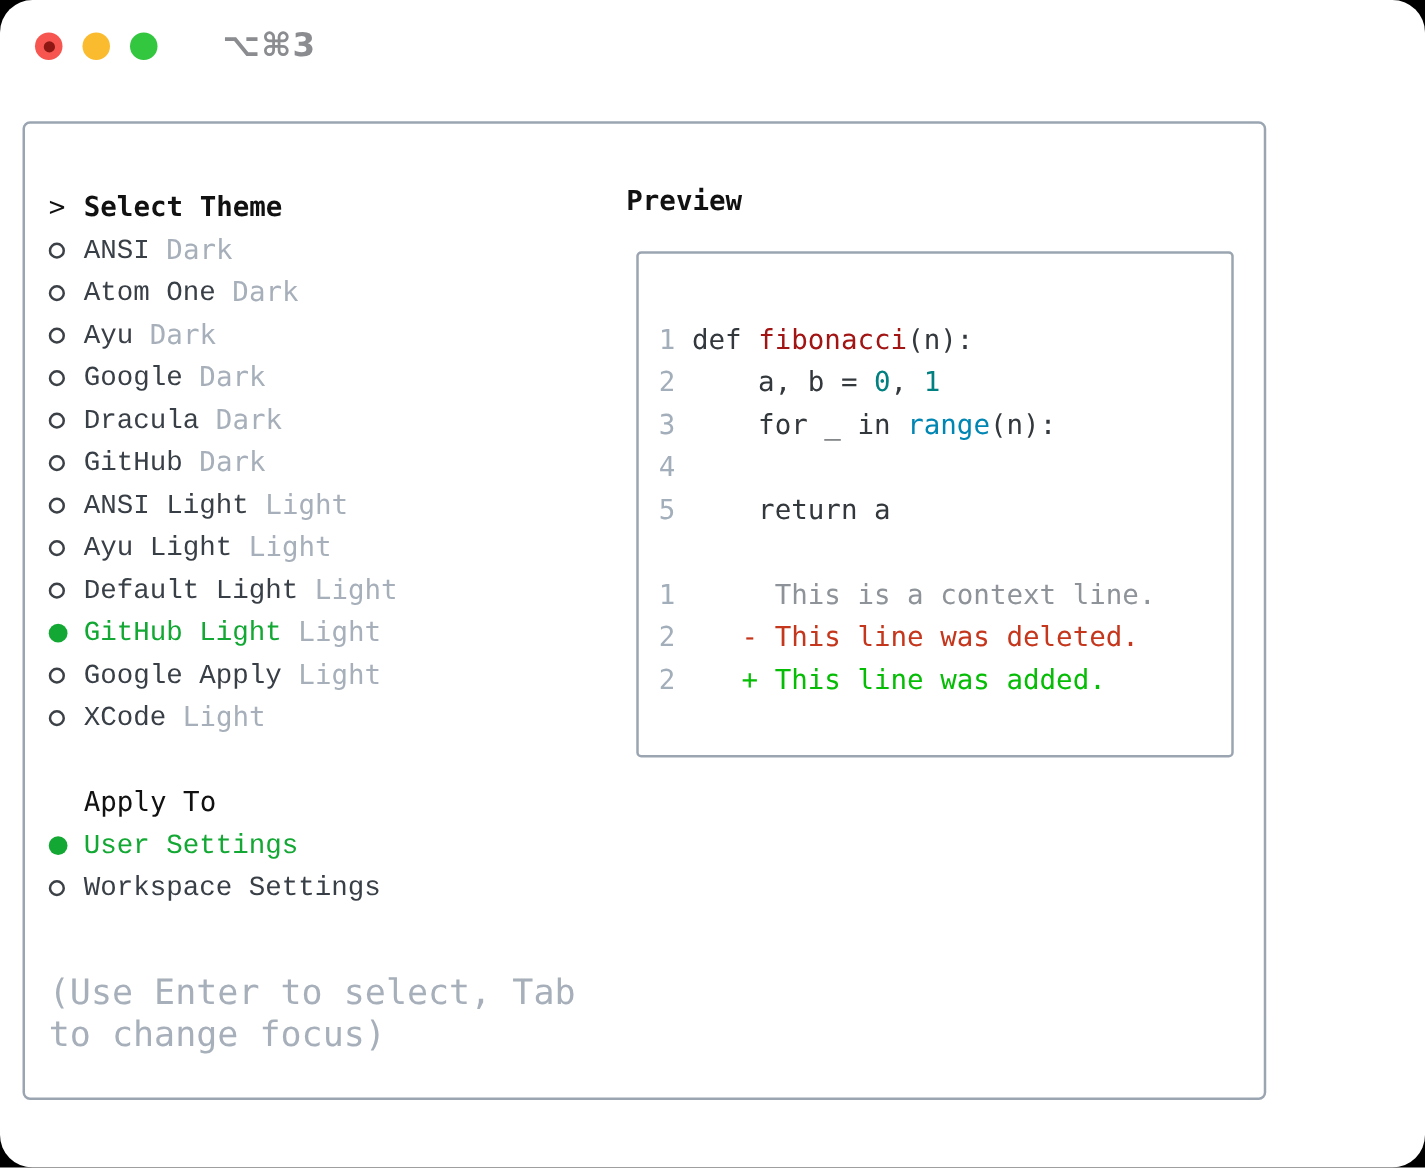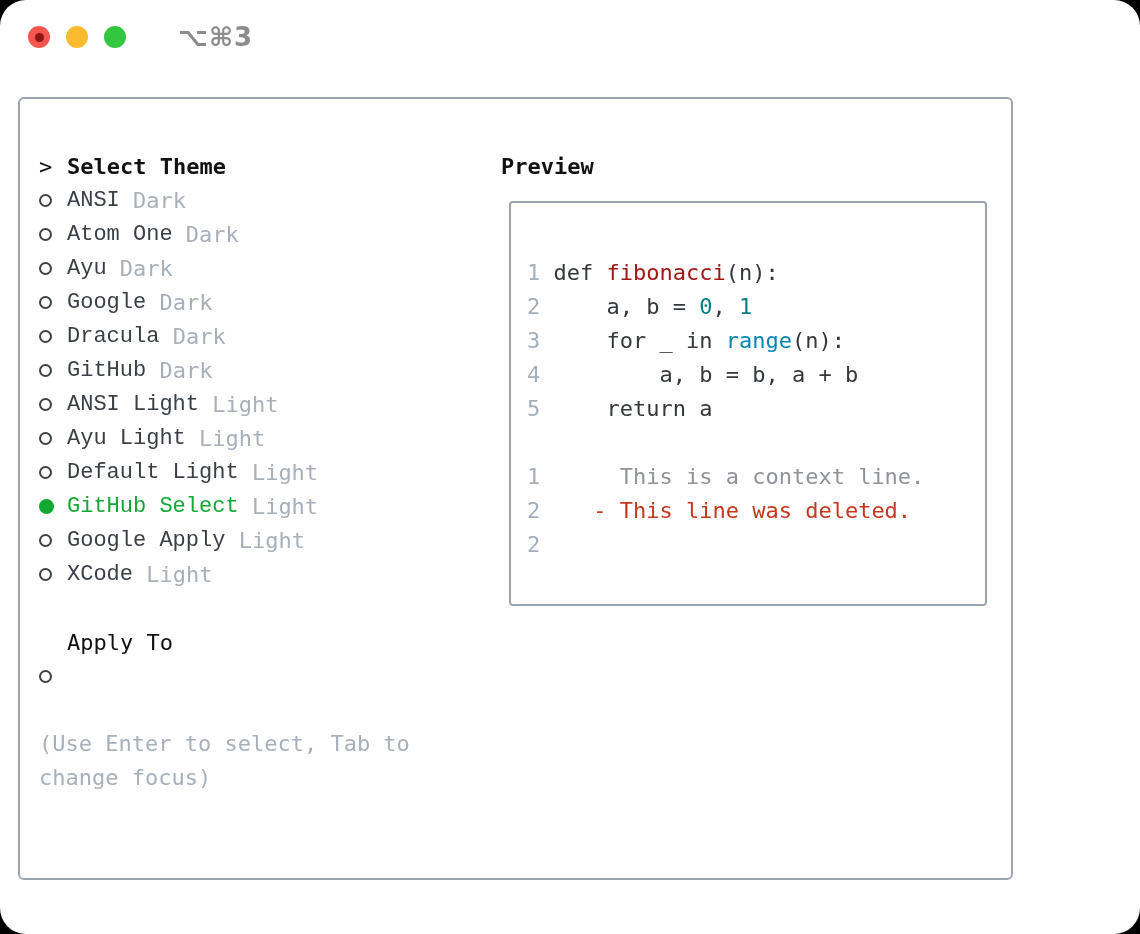--- a/index.html
+++ b/index.html
@@ -55,25 +55,25 @@
   .bullet-cell { width:28px; flex:none; display:flex; align-items:center; }
   .ring { width:13px; height:13px; border:2px solid #3c4147; border-radius:50%; }
   .dot-filled { width:15px; height:15px; background:var(--green); border-radius:50%; }
   .prompt { color:var(--text-black); font-size:22px; }
   .hdr { font-weight:bold; color:var(--text-black); }
   .plain-hdr { color:var(--text-black); }
   .theme-name { color:var(--text-dark);font-family:Liberation Mono, monospace; }
   .theme-name.selected { color:var(--green); }
   .variant { color:var(--muted); }
   .help {
-    margin-top:34px; width:430px; color:var(--muted);
-    font-size:22px; line-height:34px; white-space:normal;
+    margin-top:50px; width:430px; color:var(--muted);
+    font-size:28px; line-height:34px; white-space:normal;
   }
   
-  .preview-title-row { height:34px; display:flex; align-items:center; }
+  .preview-title-row { height:34px; display:flex; align-items:flex-start; }
   .preview-box {
     margin-top:18px; margin-left:8px; width:478px; height:405px;
     border:2px solid var(--border-gray); border-radius:4px;
     padding:52px 0 0 16px;
   }
   .code-line { height:34px; display:flex; align-items:center; white-space:pre; }
   .tok-ln { color:var(--line-num); }
   .tok-plain { color:var(--code-plain); }
   .tok-keyword { color:var(--code-plain); }
   .tok-function { color:var(--code-fn); }
@@ -108,54 +108,55 @@
       <div id="theme-list">
           <div class="row"><span class="bullet-cell"><span class="ring"></span></span><span class="theme-name">ANSI</span><span class="variant"> Dark</span></div>
           <div class="row"><span class="bullet-cell"><span class="ring"></span></span><span class="theme-name">Atom One</span><span class="variant"> Dark</span></div>
           <div class="row"><span class="bullet-cell"><span class="ring"></span></span><span class="theme-name">Ayu</span><span class="variant"> Dark</span></div>
           <div class="row"><span class="bullet-cell"><span class="ring"></span></span><span class="theme-name">Google</span><span class="variant"> Dark</span></div>
           <div class="row"><span class="bullet-cell"><span class="ring"></span></span><span class="theme-name">Dracula</span><span class="variant"> Dark</span></div>
           <div class="row"><span class="bullet-cell"><span class="ring"></span></span><span class="theme-name">GitHub</span><span class="variant"> Dark</span></div>
           <div class="row"><span class="bullet-cell"><span class="ring"></span></span><span class="theme-name">ANSI Light</span><span class="variant"> Light</span></div>
           <div class="row"><span class="bullet-cell"><span class="ring"></span></span><span class="theme-name">Ayu Light</span><span class="variant"> Light</span></div>
           <div class="row"><span class="bullet-cell"><span class="ring"></span></span><span class="theme-name">Default Light</span><span class="variant"> Light</span></div>
-          <div class="row"><span class="bullet-cell"><span class="dot-filled"></span></span><span class="theme-name selected">GitHub Select</span><span class="variant"> Light</span></div>
+          <div class="row"><span class="bullet-cell"><span class="dot-filled"></span></span><span class="theme-name selected">GitHub Light</span><span class="variant"> Light</span></div>
           <div class="row"><span class="bullet-cell"><span class="ring"></span></span><span class="theme-name">Google Apply</span><span class="variant"> Light</span></div>
           <div class="row"><span class="bullet-cell"><span class="ring"></span></span><span class="theme-name">XCode</span><span class="variant"> Light</span></div>
         </div>
 
       <div class="spacer"></div>
 
       <div class="row">
         <span class="bullet-cell"></span>
         <span class="plain-hdr">Apply To</span>
       </div>
 
       <div id="apply-list">
-          <div class="row"><span class="bullet-cell"><span class="ring"></span></span></div>
+          <div class="row"><span class="bullet-cell"><span class="dot-filled"></span></span><span class="theme-name selected">User Settings</span></div>
+          <div class="row"><span class="bullet-cell"><span class="ring"></span></span><span class="theme-name">Workspace Settings</span></div>
         </div>
 
       <div class="help">(Use Enter to select, Tab to change focus)</div>
     </div>
 
     <div class="right-col">
       <div class="preview-title-row">
         <span class="hdr">Preview</span>
       </div>
       <div class="preview-box">
         <div id="code-block">
             <div class="code-line"><span class="tok-ln">1 </span><span class="tok-keyword">def</span><span class="tok-plain"> </span><span class="tok-function">fibonacci</span><span class="tok-plain">(n):</span></div>
             <div class="code-line"><span class="tok-ln">2 </span><span class="tok-plain">    a, b = </span><span class="tok-number">0</span><span class="tok-plain">, </span><span class="tok-number">1</span></div>
             <div class="code-line"><span class="tok-ln">3 </span><span class="tok-plain">    </span><span class="tok-keyword">for</span><span class="tok-plain"> _ </span><span class="tok-keyword">in</span><span class="tok-plain"> </span><span class="tok-builtin">range</span><span class="tok-plain">(n):</span></div>
-            <div class="code-line"><span class="tok-ln">4 </span><span class="tok-plain">        a, b = b, a + b</span></div>
+            <div class="code-line"><span class="tok-ln">4 </span></div>
             <div class="code-line"><span class="tok-ln">5 </span><span class="tok-plain">    </span><span class="tok-keyword">return</span><span class="tok-plain"> a</span></div>
           </div>
         <div class="spacer"></div>
         <div id="diff-block">
             <div class="code-line"><span class="tok-ln">1</span><span class="diff-context">      This is a context line.</span></div>
             <div class="code-line"><span class="tok-ln">2</span><span class="diff-deleted">    - This line was deleted.</span></div>
-            <div class="code-line"><span class="tok-ln">2</span></div>
+            <div class="code-line"><span class="tok-ln">2</span><span class="diff-added">    + This line was added.</span></div>
           </div>
       </div>
     </div>
 
   </div>
 </div>
 
 </body></html>

